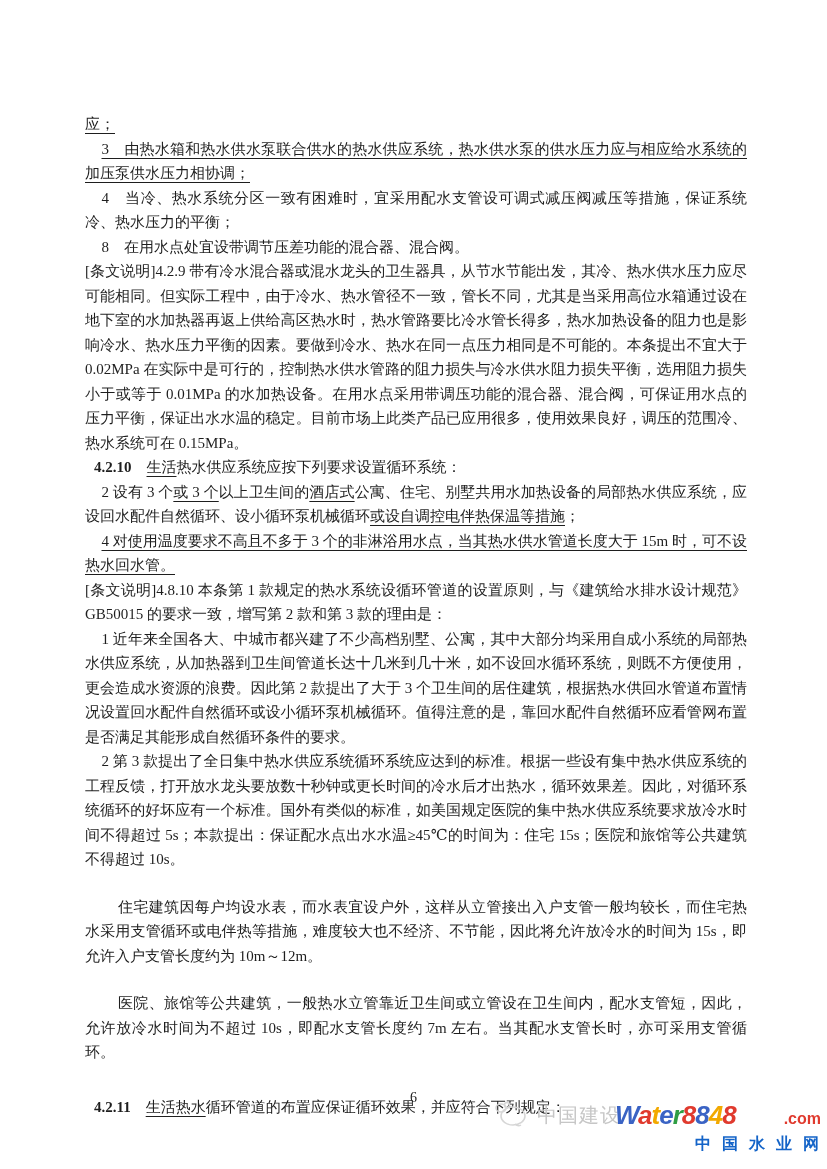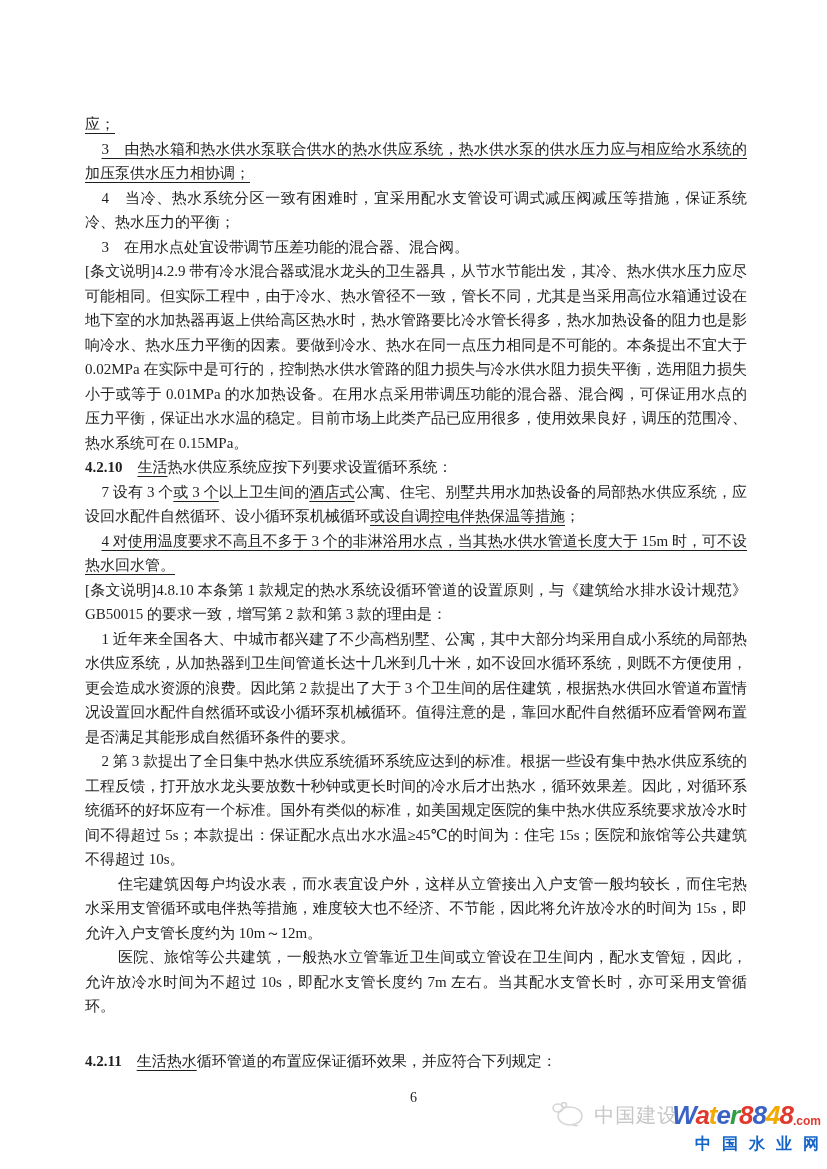--- a/index.html
+++ b/index.html
@@ -12,24 +12,24 @@
   }
   #doc{
     position:absolute;
     left:85px;top:112px;width:662px;
     font-size:15px;line-height:24.5px;
     color:#1e1e1e;
     text-align:justify;
   }
   .para{margin:0;}
   .para.item{text-indent:1.1em;}
-  .para.ind2{text-indent:2.2em;}
+  .para.ind2{text-indent:2.2em;margin-top:23px;}
   .para.gap{margin-top:30px;}
   .u{text-decoration:underline;text-underline-offset:4px;text-decoration-thickness:1px;}
-  .b{font-weight:bold;}
+  .b{font-weight:bold;margin-left:9px;}
   #pageno{
     position:absolute;left:0;top:1090px;width:827px;
     text-align:center;font-size:14px;color:#1e1e1e;
   }
   #wm{
     position:absolute;right:6px;bottom:14px;
     width:266px;
     font-family:"Liberation Sans","DejaVu Sans",sans-serif;
   }
   #wm .row1{
@@ -39,44 +39,44 @@
   #wm .brand{
     color:#c6c6c6;font-size:20px;letter-spacing:1px;
     margin-right:-6px;position:relative;z-index:1;
   }
   #wm .logo{
     font-size:26px;font-weight:bold;font-style:italic;
     position:relative;z-index:2;letter-spacing:-1px;
     text-shadow:0 0 1px rgba(255,255,255,.6);
   }
   #wm .suffix{
-    color:#e03a2e;font-size:12px;font-weight:bold;
-    position:relative;z-index:2;align-self:flex-end;margin-bottom:5px;
+    color:#e03a2e;font-size:16px;font-weight:bold;
+    position:relative;z-index:2;align-self:flex-end;margin-bottom:5px;margin-left:48px;
   }
   #wm .row2{
     text-align:right;margin-top:1px;padding-right:2px;
   }
   #wm .site{
     font-weight:bold;font-size:16px;letter-spacing:11px;margin-right:-11px;
   }
   .mascot{flex:0 0 auto;margin-right:6px;position:relative;z-index:0;}
 </style>
 </head>
 <body>
 
 <div id="page">
 
   <div id="doc">
       <p class="para cont"><span class="u">应；</span></p>
       <p class="para item"><span class="u">3　由热水箱和热水供水泵联合供水的热水供应系统，热水供水泵的供水压力应与相应给水系统的加压泵供水压力相协调；</span></p>
       <p class="para item"><span>4　当冷、热水系统分区一致有困难时，宜采用配水支管设可调式减压阀减压等措施，保证系统冷、热水压力的平衡；</span></p>
-      <p class="para item"><span>3　在用水点处宜设带调节压差功能的混合器、混合阀。</span></p>
+      <p class="para item"><span>8　在用水点处宜设带调节压差功能的混合器、混合阀。</span></p>
       <p class="para cont"><span>[条文说明]4.2.9 带有冷水混合器或混水龙头的卫生器具，从节水节能出发，其冷、热水供水压力应尽可能相同。但实际工程中，由于冷水、热水管径不一致，管长不同，尤其是当采用高位水箱通过设在地下室的水加热器再返上供给高区热水时，热水管路要比冷水管长得多，热水加热设备的阻力也是影响冷水、热水压力平衡的因素。要做到冷水、热水在同一点压力相同是不可能的。本条提出不宜大于 0.02MPa 在实际中是可行的，控制热水供水管路的阻力损失与冷水供水阻力损失平衡，选用阻力损失小于或等于 0.01MPa 的水加热设备。在用水点采用带调压功能的混合器、混合阀，可保证用水点的压力平衡，保证出水水温的稳定。目前市场上此类产品已应用很多，使用效果良好，调压的范围冷、热水系统可在 0.15MPa。</span></p>
       <p class="para hdr"><span class="b">4.2.10</span><span>　</span><span class="u">生活</span><span>热水供应系统应按下列要求设置循环系统：</span></p>
-      <p class="para item"><span>7 设有 3 个</span><span class="u">或 3 个</span><span>以上卫生间的</span><span class="u">酒店式</span><span>公寓、住宅、别墅共用水加热设备的局部热水供应系统，应设回水配件自然循环、设小循环泵机械循环</span><span class="u">或设自调控电伴热保温等措施</span><span>；</span></p>
+      <p class="para item"><span>2 设有 3 个</span><span class="u">或 3 个</span><span>以上卫生间的</span><span class="u">酒店式</span><span>公寓、住宅、别墅共用水加热设备的局部热水供应系统，应设回水配件自然循环、设小循环泵机械循环</span><span class="u">或设自调控电伴热保温等措施</span><span>；</span></p>
       <p class="para item"><span class="u">4 对使用温度要求不高且不多于 3 个的非淋浴用水点，当其热水供水管道长度大于 15m 时，可不设热水回水管。</span></p>
       <p class="para cont"><span>[条文说明]4.8.10 本条第 1 款规定的热水系统设循环管道的设置原则，与《建筑给水排水设计规范》GB50015 的要求一致，增写第 2 款和第 3 款的理由是：</span></p>
       <p class="para item"><span>1 近年来全国各大、中城市都兴建了不少高档别墅、公寓，其中大部分均采用自成小系统的局部热水供应系统，从加热器到卫生间管道长达十几米到几十米，如不设回水循环系统，则既不方便使用，更会造成水资源的浪费。因此第 2 款提出了大于 3 个卫生间的居住建筑，根据热水供回水管道布置情况设置回水配件自然循环或设小循环泵机械循环。值得注意的是，靠回水配件自然循环应看管网布置是否满足其能形成自然循环条件的要求。</span></p>
       <p class="para item"><span>2 第 3 款提出了全日集中热水供应系统循环系统应达到的标准。根据一些设有集中热水供应系统的工程反馈，打开放水龙头要放数十秒钟或更长时间的冷水后才出热水，循环效果差。因此，对循环系统循环的好坏应有一个标准。国外有类似的标准，如美国规定医院的集中热水供应系统要求放冷水时间不得超过 5s；本款提出：保证配水点出水水温≥45℃的时间为：住宅 15s；医院和旅馆等公共建筑不得超过 10s。</span></p>
       <p class="para ind2"><span>住宅建筑因每户均设水表，而水表宜设户外，这样从立管接出入户支管一般均较长，而住宅热水采用支管循环或电伴热等措施，难度较大也不经济、不节能，因此将允许放冷水的时间为 15s，即允许入户支管长度约为 10m～12m。</span></p>
       <p class="para ind2"><span>医院、旅馆等公共建筑，一般热水立管靠近卫生间或立管设在卫生间内，配水支管短，因此，允许放冷水时间为不超过 10s，即配水支管长度约 7m 左右。当其配水支管长时，亦可采用支管循环。</span></p>
       <p class="para hdr gap"><span class="b">4.2.11</span><span>　</span><span class="u">生活热水</span><span>循环管道的布置应保证循环效果，并应符合下列规定：</span></p>
     </div>
 
   <div id="pageno">6</div>

